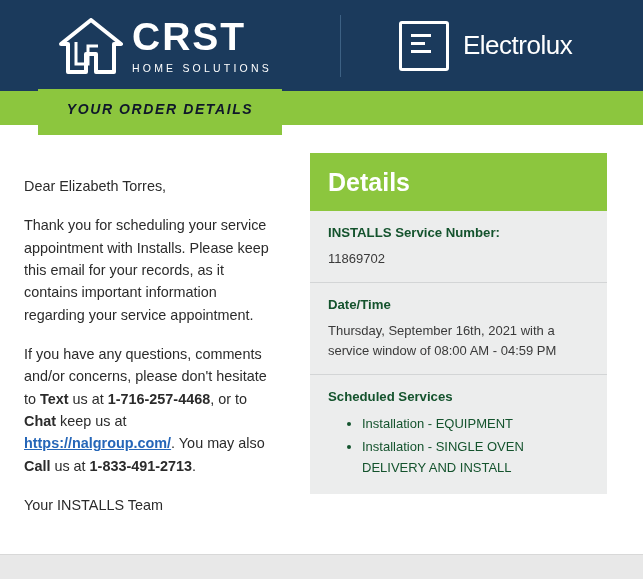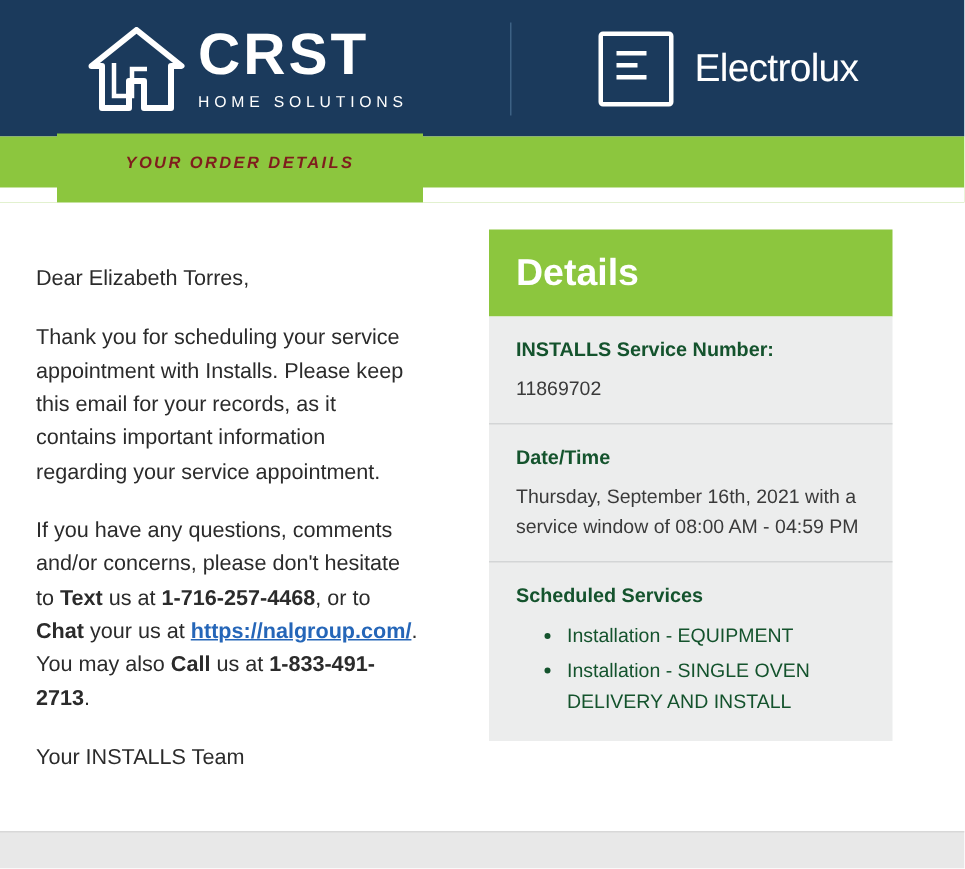--- a/index.html
+++ b/index.html
@@ -112,22 +112,22 @@
     left: 38px;
     top: -2px;
     width: 244px;
     height: 40px;
     background: #8cc63e;
     display: flex;
     align-items: center;
     justify-content: center;
   }
   .order-tab-label {
-    color: #7f1d1d;
-    font-size: 11px;
+    color: #0f172a;
+    font-size: 14px;
     font-weight: bold;
     letter-spacing: 1.6px;
     font-style: italic;
   }
   .white-gap {
     position: absolute;
     left: 0;
     top: 34px;
     width: 38px;
     height: 10px;
@@ -139,21 +139,20 @@
     top: 34px;
     width: 361px;
     height: 10px;
     background: #ffffff;
   }
 
   
   .content {
     display: flex;
     padding-top: 18px;
-    gap: 16px;
   }
   .left-col {
     width: 300px;
     padding: 0 20px 0 24px;
     box-sizing: border-box;
     color: #2b2b2b;
     font-size: 14.4px;
     line-height: 1.55;
   }
   .left-col p {
@@ -164,21 +163,21 @@
   }
   .left-col b { font-weight: bold; }
   .left-col a {
     color: #2566b8;
     text-decoration: underline;
     font-weight: bold;
   }
 
   
   .right-col {
-    width: 269px;
+    width: 297px;
     margin-left: 10px;
   }
   .details-head {
     background: #8cc63e;
     height: 58px;
     display: flex;
     align-items: center;
     padding-left: 18px;
     box-sizing: border-box;
   }
@@ -311,21 +310,21 @@
   <div class="white-gap"></div>
   <div class="white-gap2"></div>
 </div>
 
 <div class="content">
 
   <div class="left-col">
     <p class="greeting">Dear Elizabeth Torres,</p>
     <p>Thank you for scheduling your service appointment with Installs. Please keep this email for your records, as it contains important information regarding your service appointment.</p>
     <p>
-      <span>If you have any questions, comments and/or concerns, please don't hesitate to </span><b>Text</b><span> us at </span><b>1-716-257-4468</b><span>, or to </span><b>Chat</b><span> your us at </span><a href="#">https://nalgroup.com/</a><span>. You may also </span><b>Call</b><span> us at </span><b>1-833-491-2713</b><span>.</span>
+      <span>If you have any questions, comments and/or concerns, please don't hesitate to </span><b>Text</b><span> us at </span><b>1-716-257-4468</b><span>, or to </span><b>Chat</b><span> keep us at </span><a href="#">https://nalgroup.com/</a><span>. You may also </span><b>Call</b><span> us at </span><b>1-833-491-2713</b><span>.</span>
     </p>
     <p>Your INSTALLS Team</p>
   </div>
 
   <div class="right-col">
     <div class="details-head">
       <span>Details</span>
     </div>
     <div class="details-body">
 

